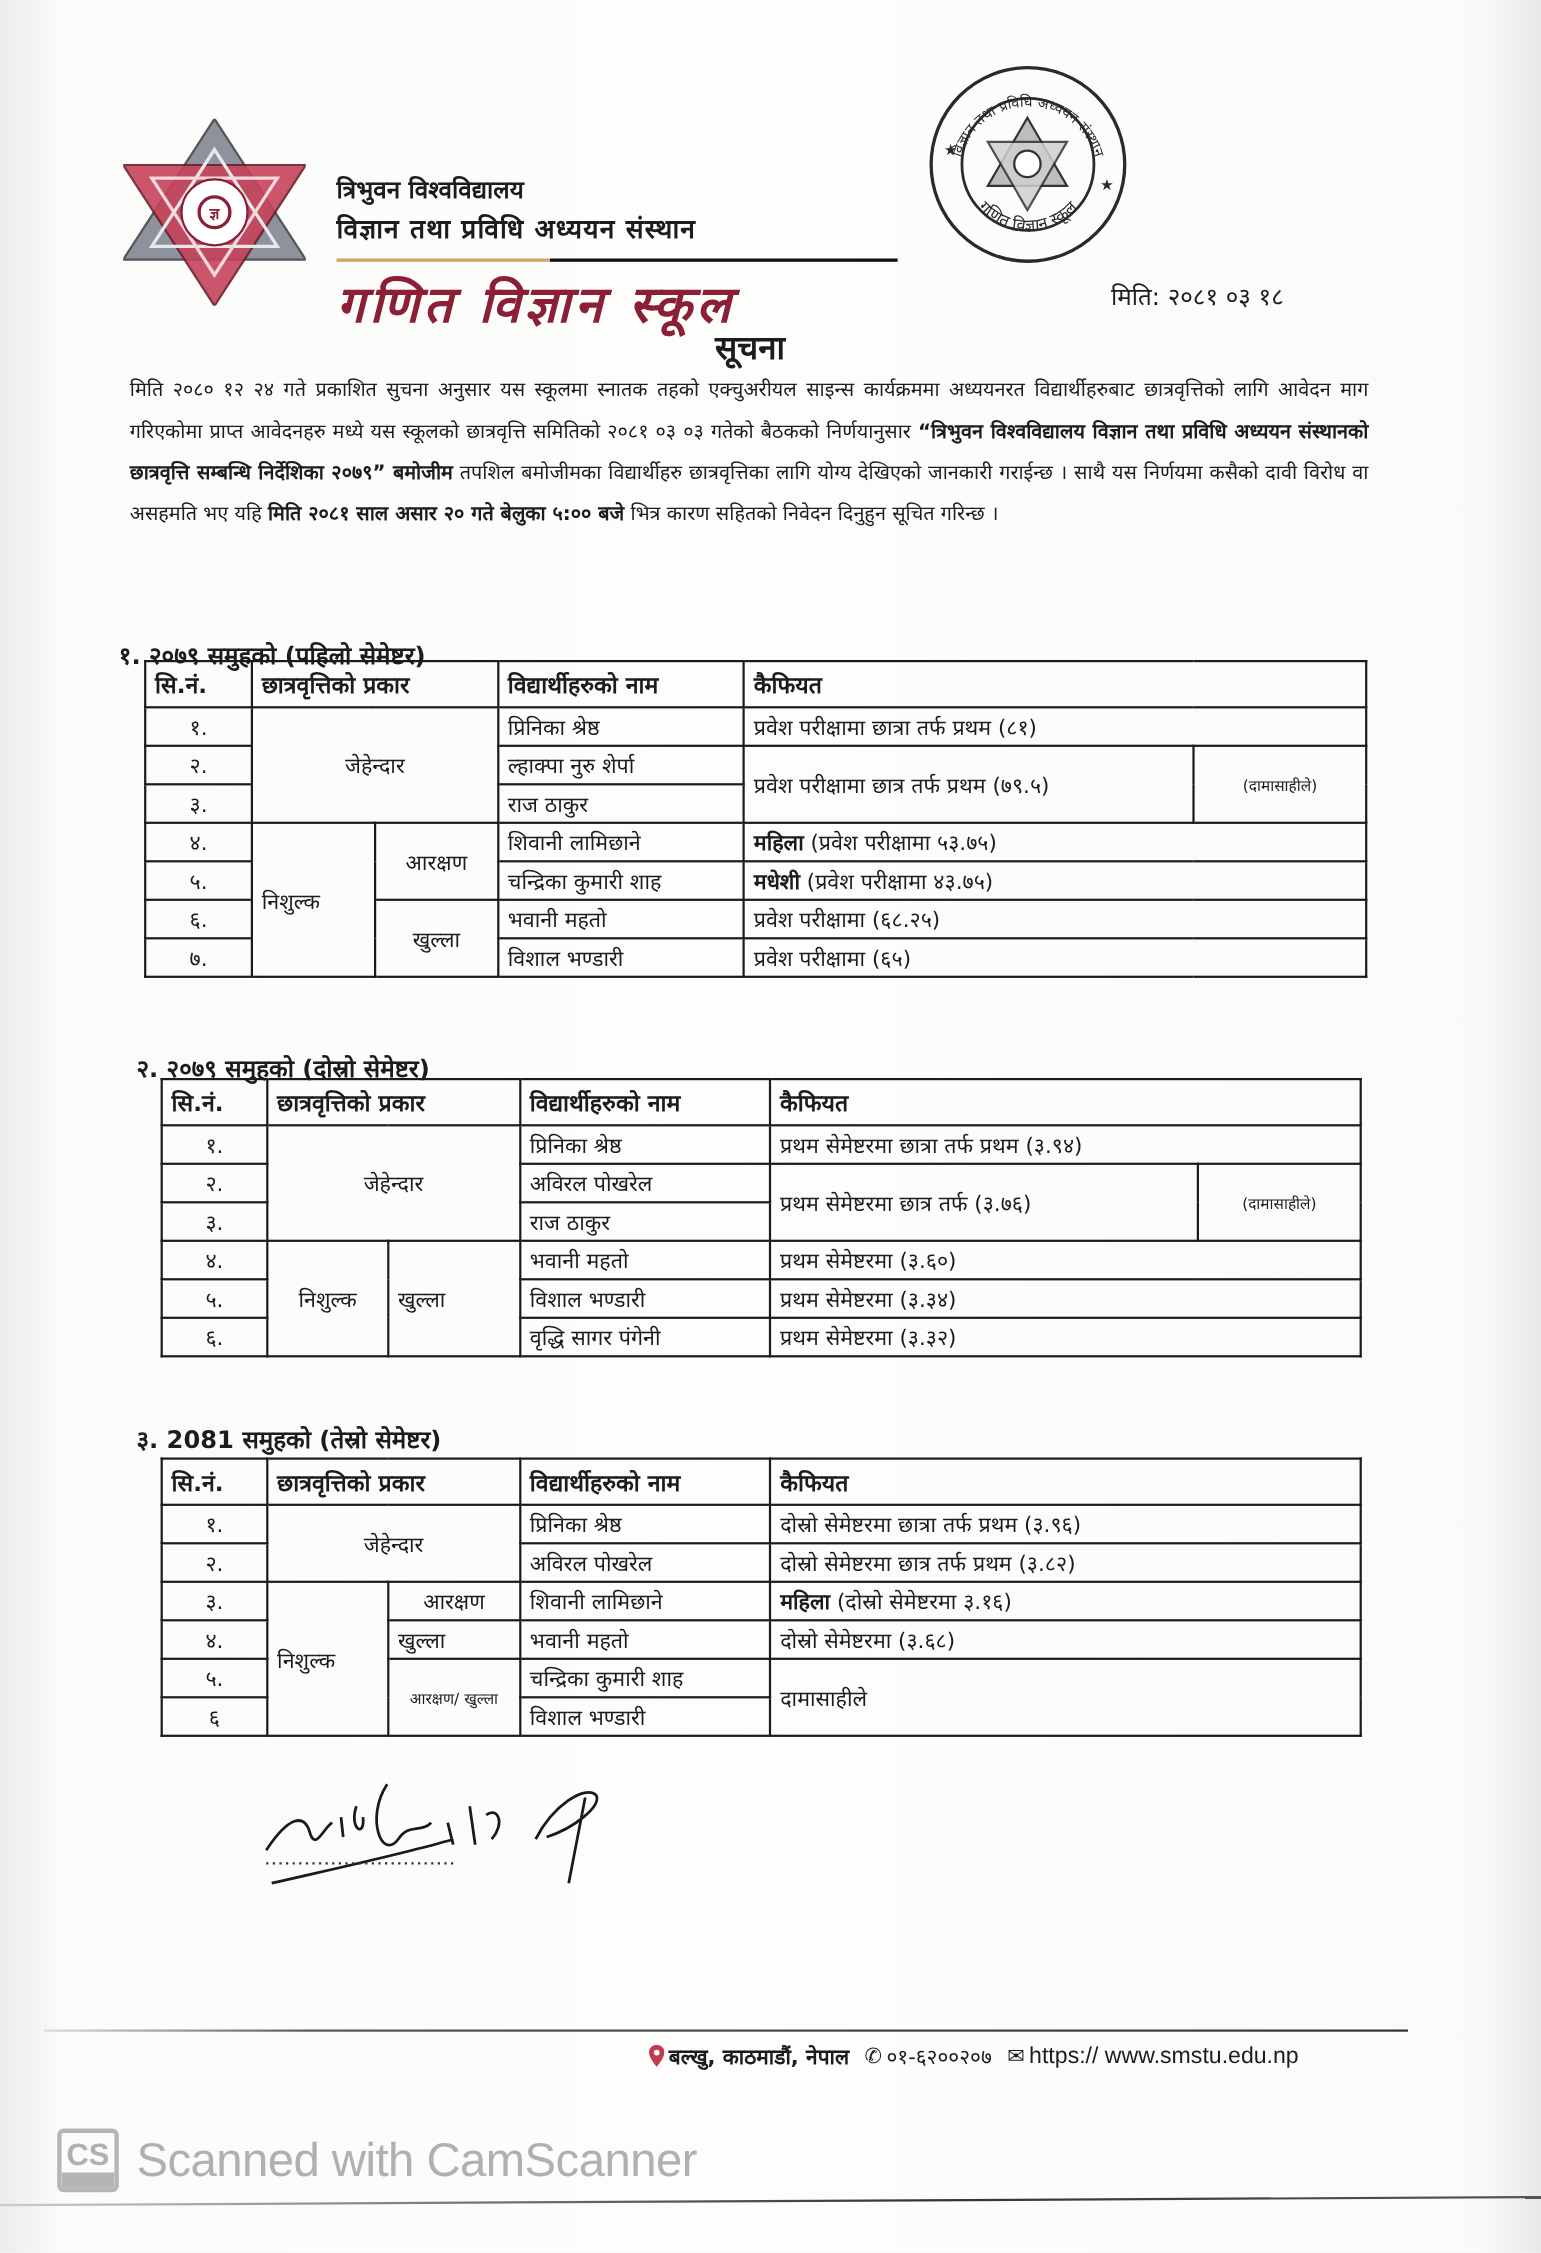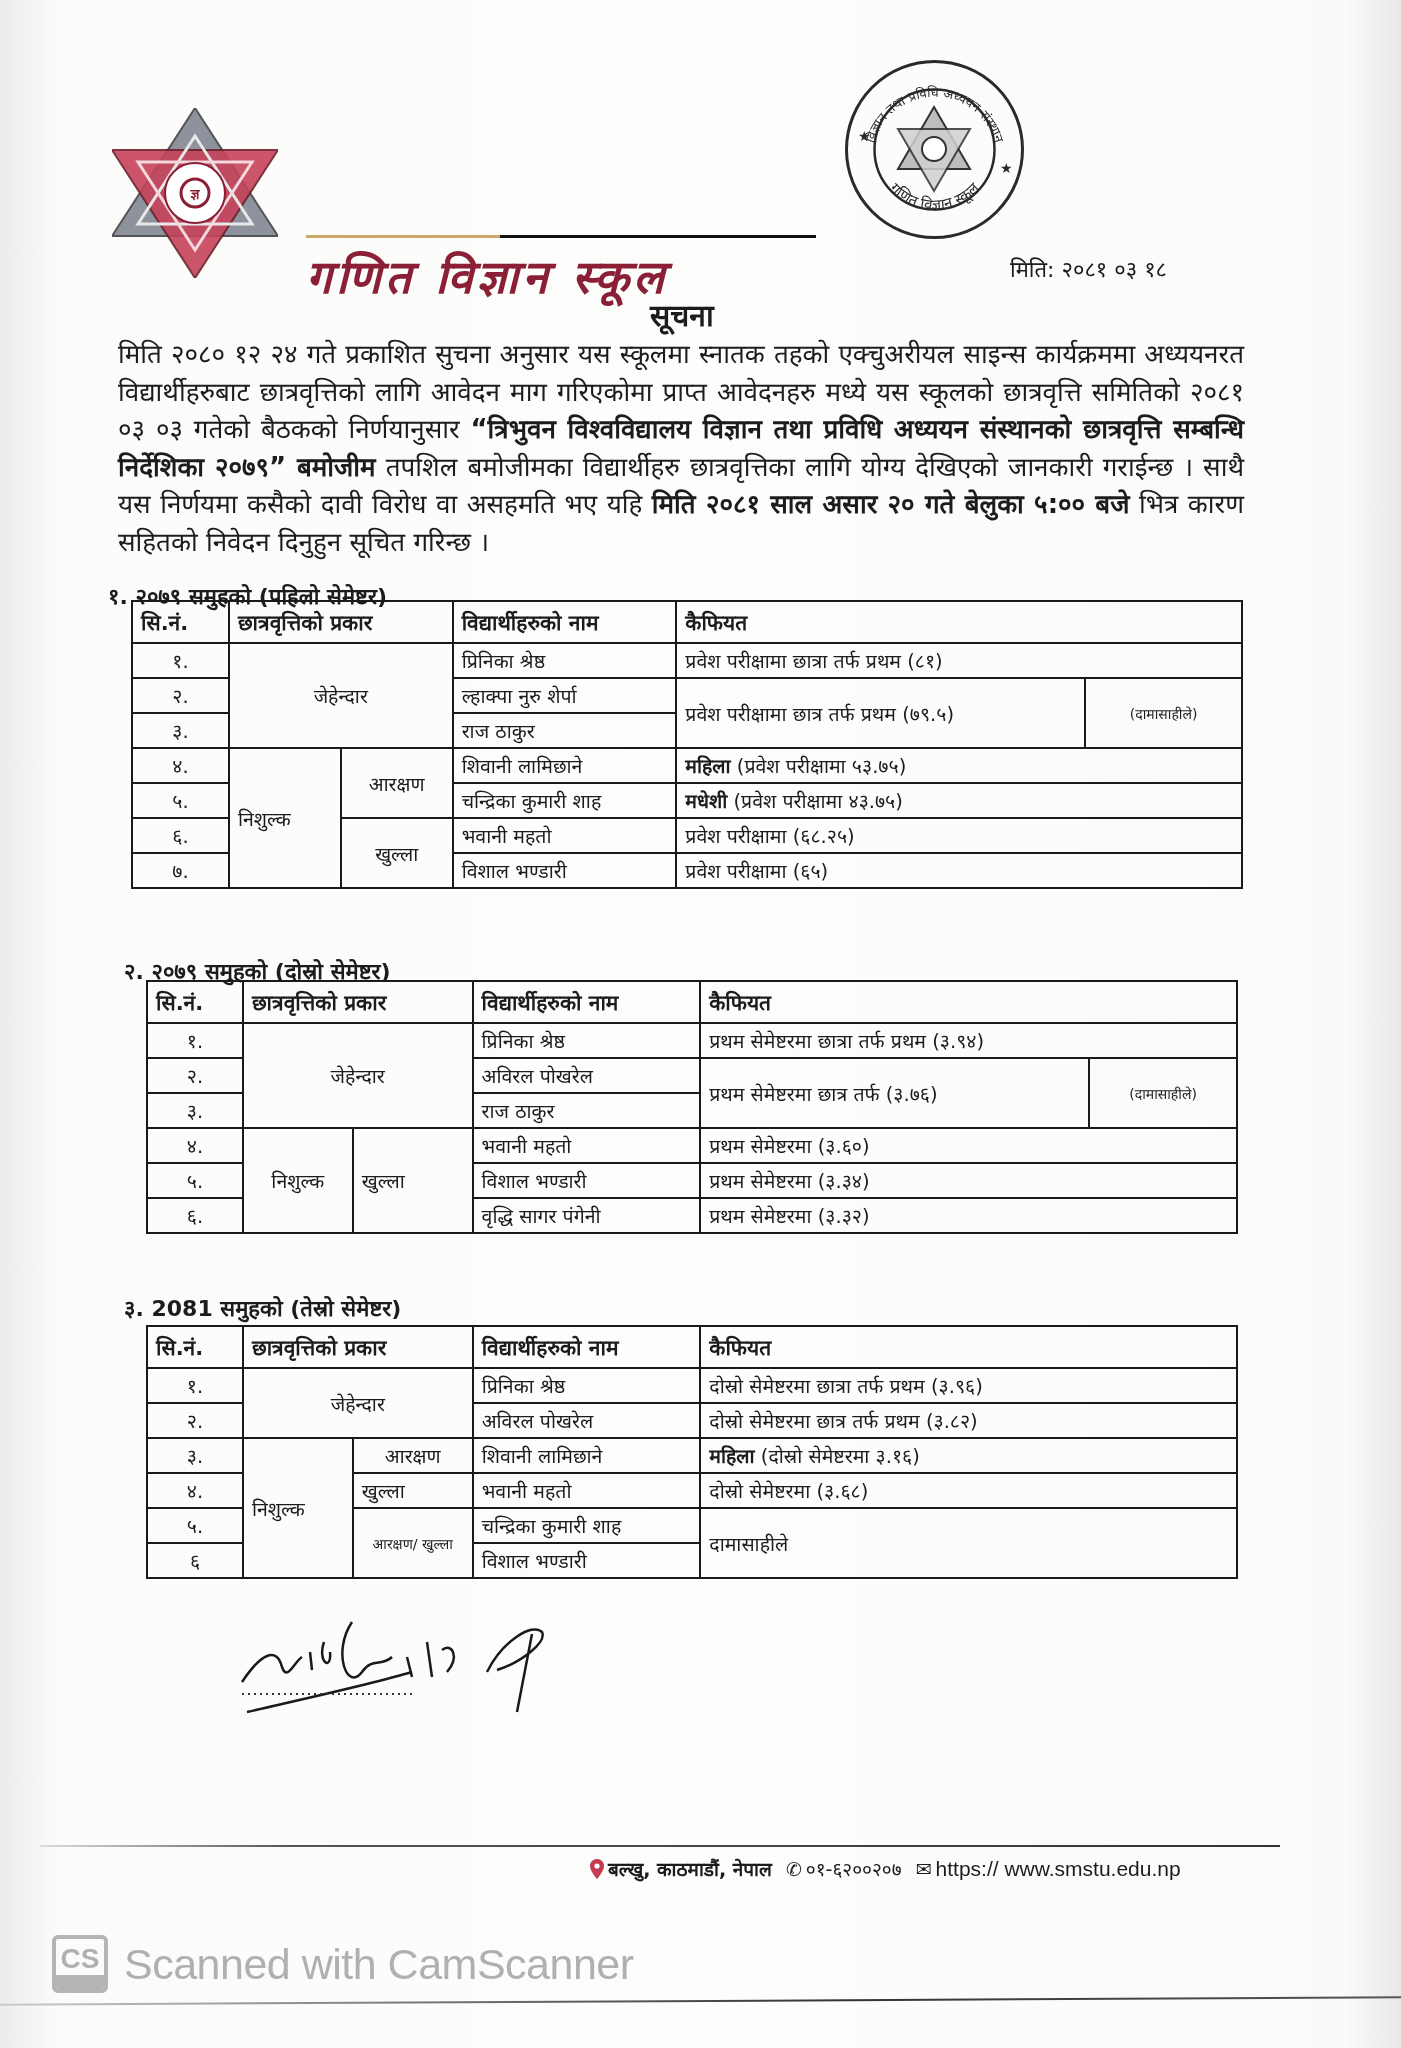--- a/index.html
+++ b/index.html
@@ -16,21 +16,21 @@
   .inst { position:absolute; left:306px; top:157px; font-size:22px; font-weight:bold; line-height:34px; }
   .inst .l2 { font-size:24px; letter-spacing:1px; }
   .rule { position:absolute; left:306px; top:235px; width:510px; height:3px;
           background:linear-gradient(90deg,#c9a86a 0%,#c9a86a 38%,#111 38%,#111 100%); }
   .school { position:absolute; left:306px; top:244px; font-family:"DejaVu Serif", serif; font-style:italic;
             font-size:46px; font-weight:bold; color:#8a1f35; letter-spacing:4px; }
   .notice-title { position:absolute; left:650px; top:294px; font-size:30px; font-weight:bold; }
   .seal { position:absolute; left:842px; top:57px; width:185px; height:185px; }
   .date { position:absolute; left:1010px; top:253px; font-size:22px; }
   
-  .para { position:absolute; left:118px; top:336px; width:1126px; font-size:26px; line-height:37.5px;
+  .para { position:absolute; left:118px; top:336px; width:1126px; font-size:18px; line-height:37.5px;
           text-align:justify; }
   .para b { font-weight:bold; }
   
   .sec-title { position:absolute; font-size:22px; font-weight:bold; }
   table.tbl { position:absolute; border-collapse:collapse; font-size:19.5px; }
   table.tbl td, table.tbl th { border:2.5px solid #1a1a1a; padding:0 8px; height:33px; vertical-align:middle; }
   table.tbl th { font-weight:bold; font-size:21px; text-align:left; height:40px; }
   .c { text-align:center; }
   .sm { font-size:14px; text-align:center;margin-left:47px; }
   
@@ -60,20 +60,24 @@
   <svg class="logo" viewBox="0 0 166 170">
     <polygon points="83,0 166,128 0,128" fill="#8d929c" stroke="#555" stroke-width="2"></polygon>
     <polygon points="83,170 0,42 166,42" fill="#c6435a" stroke="#6b1f2c" stroke-width="2" opacity="0.9"></polygon>
     <polygon points="83,28 140,116 26,116" fill="none" stroke="#e8e8e8" stroke-width="3"></polygon>
     <polygon points="83,142 26,54 140,54" fill="none" stroke="#f4d8dd" stroke-width="3"></polygon>
     <circle cx="83" cy="85" r="30" fill="#fff" stroke="#8a1f35" stroke-width="2"></circle>
     <circle cx="83" cy="85" r="14" fill="#fff" stroke="#8a1f35" stroke-width="3"></circle>
     <text x="83" y="91" text-anchor="middle" font-size="14" fill="#8a1f35" font-weight="bold">ज्ञ</text>
   </svg>
 
+  <div class="inst">
+    <div>त्रिभुवन विश्वविद्यालय</div>
+    <div class="l2">विज्ञान तथा प्रविधि अध्ययन संस्थान</div>
+  </div>
   <div class="rule"></div>
   <div class="school">गणित विज्ञान स्कूल</div>
   <div class="notice-title">सूचना</div>
 
   <svg class="seal" viewBox="0 0 185 185">
     <defs>
       <path id="sealTop" d="M 30 95 A 63 63 0 0 1 155 95"></path>
       <path id="sealBot" d="M 35 110 A 60 60 0 0 0 150 110"></path>
     </defs>
     <circle cx="92.5" cy="92.5" r="88" fill="none" stroke="#2a2a2a" stroke-width="3"></circle>

